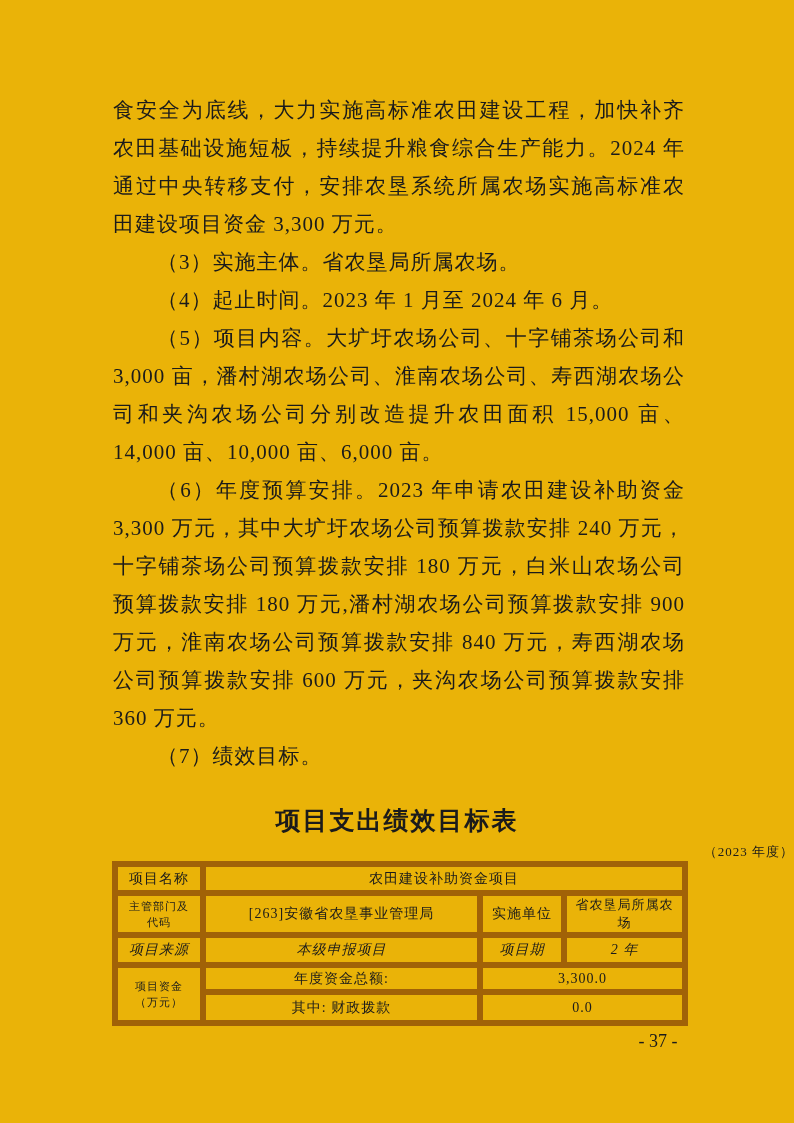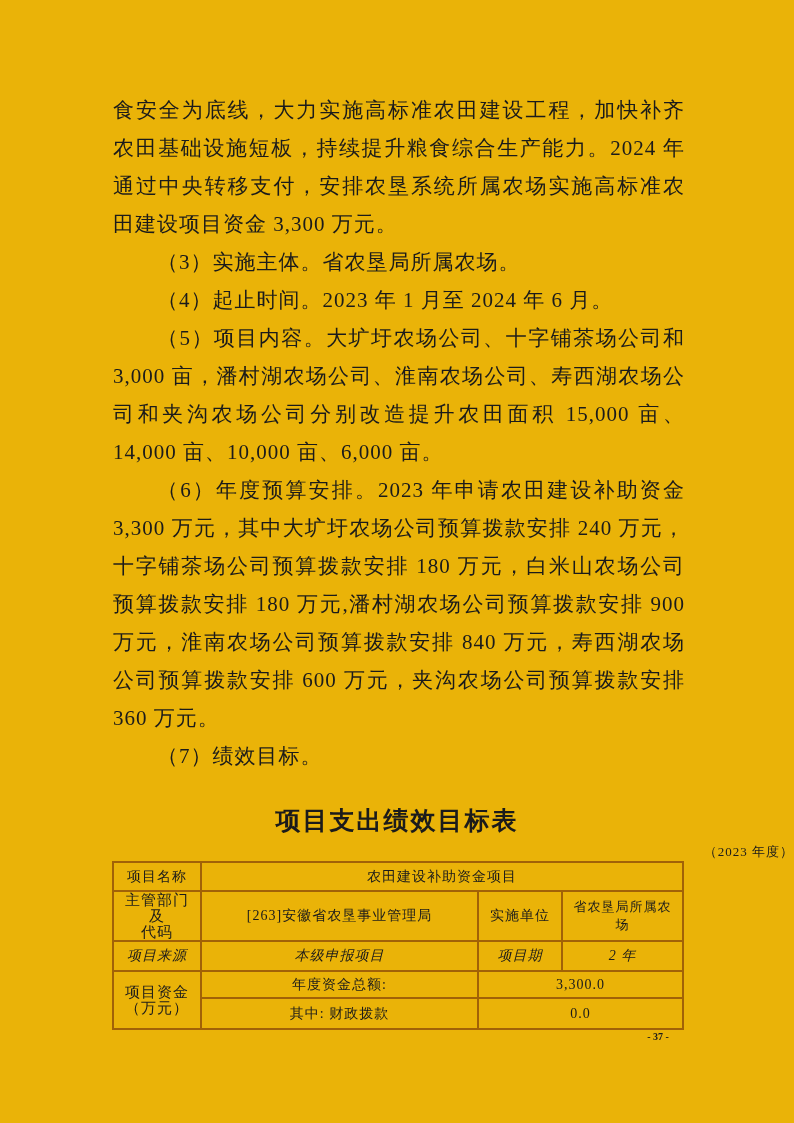--- a/index.html
+++ b/index.html
@@ -46,42 +46,41 @@
     letter-spacing: 1px;
   }
   .tbl-wrap { position: absolute; left: 112px; top: 861px; }
   table.perf {
     border-collapse: collapse;
     table-layout: fixed;
     width: 570px;
     font-size: 14px;
   }
   table.perf td {
-    border: 2px solid #a16207;
+    border: 6px solid #a16207;
     text-align: center;
     vertical-align: middle;
     letter-spacing: 1px;
     padding: 0 4px;
     overflow: hidden;
   }
   tr.r1 { height: 29px; }
   tr.r2 { height: 35px; }
   tr.r3 { height: 30px; font-style: italic; }
   tr.r4 { height: 27px; }
   tr.r5 { height: 31px; }
-  td.pre { white-space: pre-line; font-size: 15px; line-height: 16px; }
+  td.pre { white-space: pre-line; font-size: 11px; line-height: 16px; }
   td.left  { text-align: left; padding-left: 12px; }
   td.left2 { text-align: left; padding-left: 26px; }
   td.right { text-align: right; padding-right: 8px; letter-spacing: 0.5px; }
   .page-number {
     position: absolute;
     top: 1031px; left: 598px; width: 120px;
     text-align: center;
-    font-size: 10px;
-    font-weight: bold;
+    font-size: 18px;
   }
 </style>
 </head>
 <body>
 
 <div class="page">
 
   <div class="body-text">
       <div class="bline j">食安全为底线，大力实施高标准农田建设工程，加快补齐</div>
       <div class="bline j">农田基础设施短板，持续提升粮食综合生产能力。2024 年</div>

